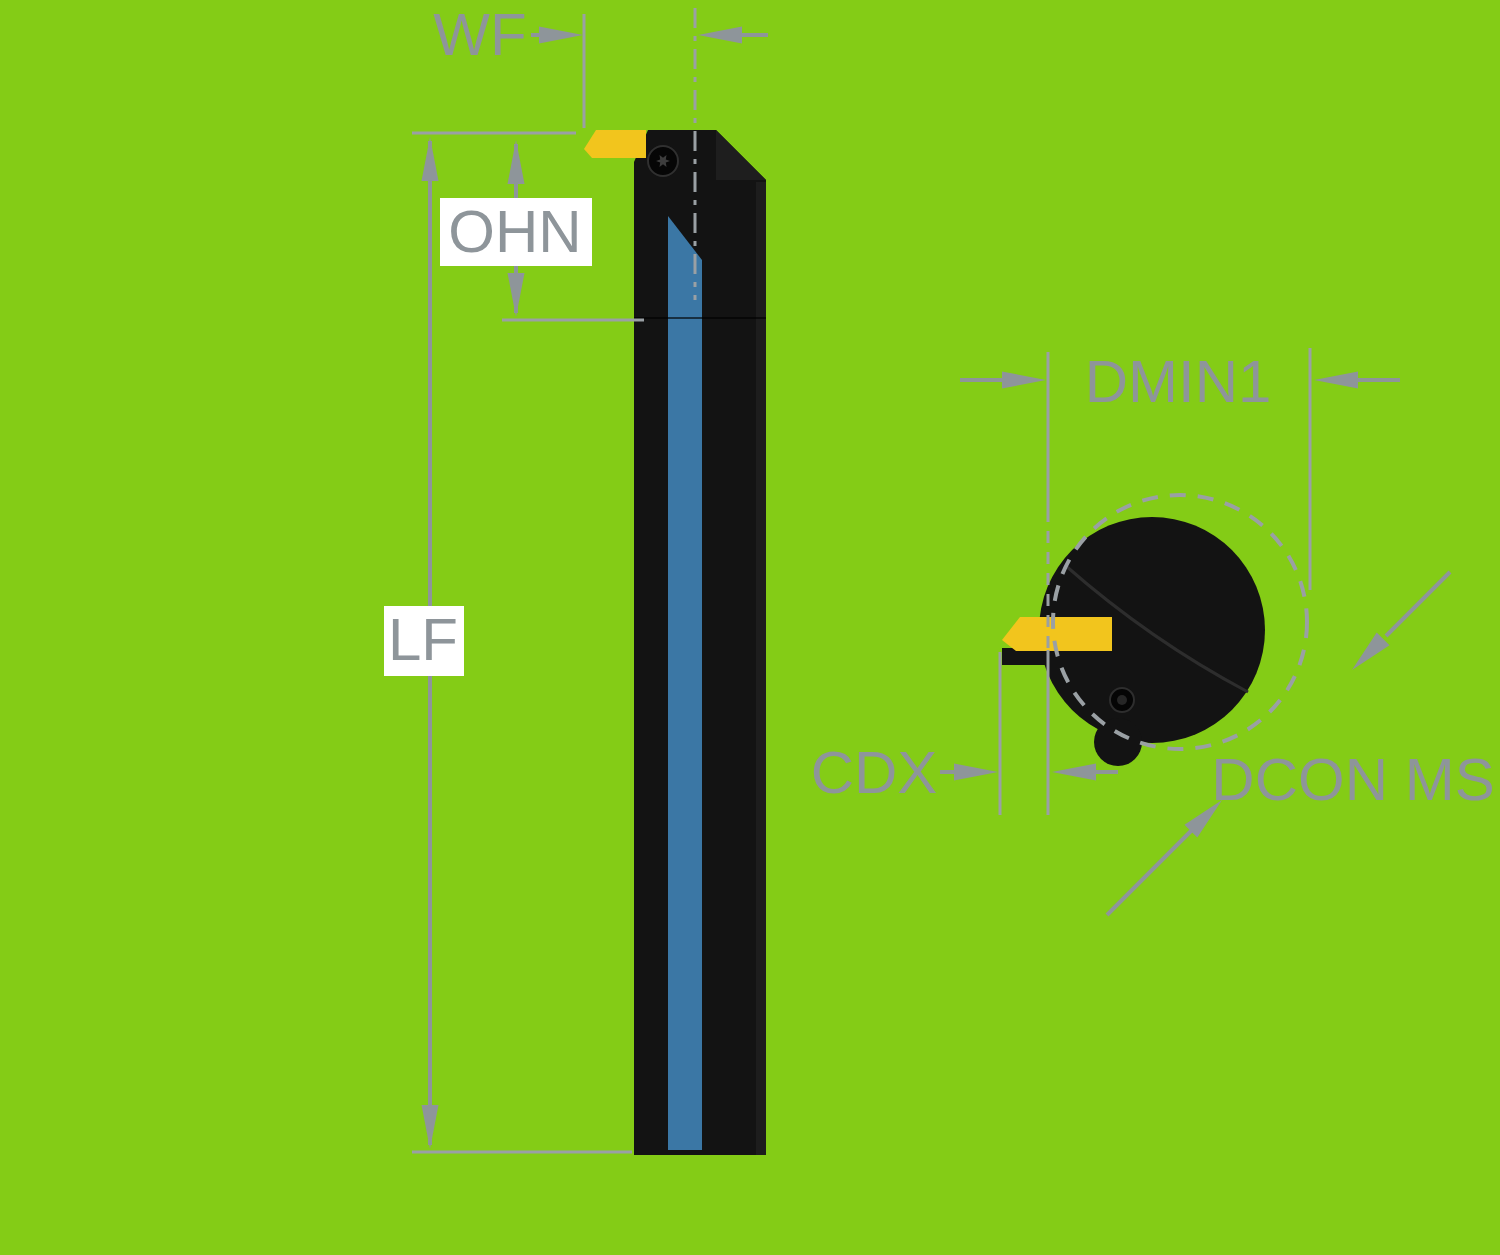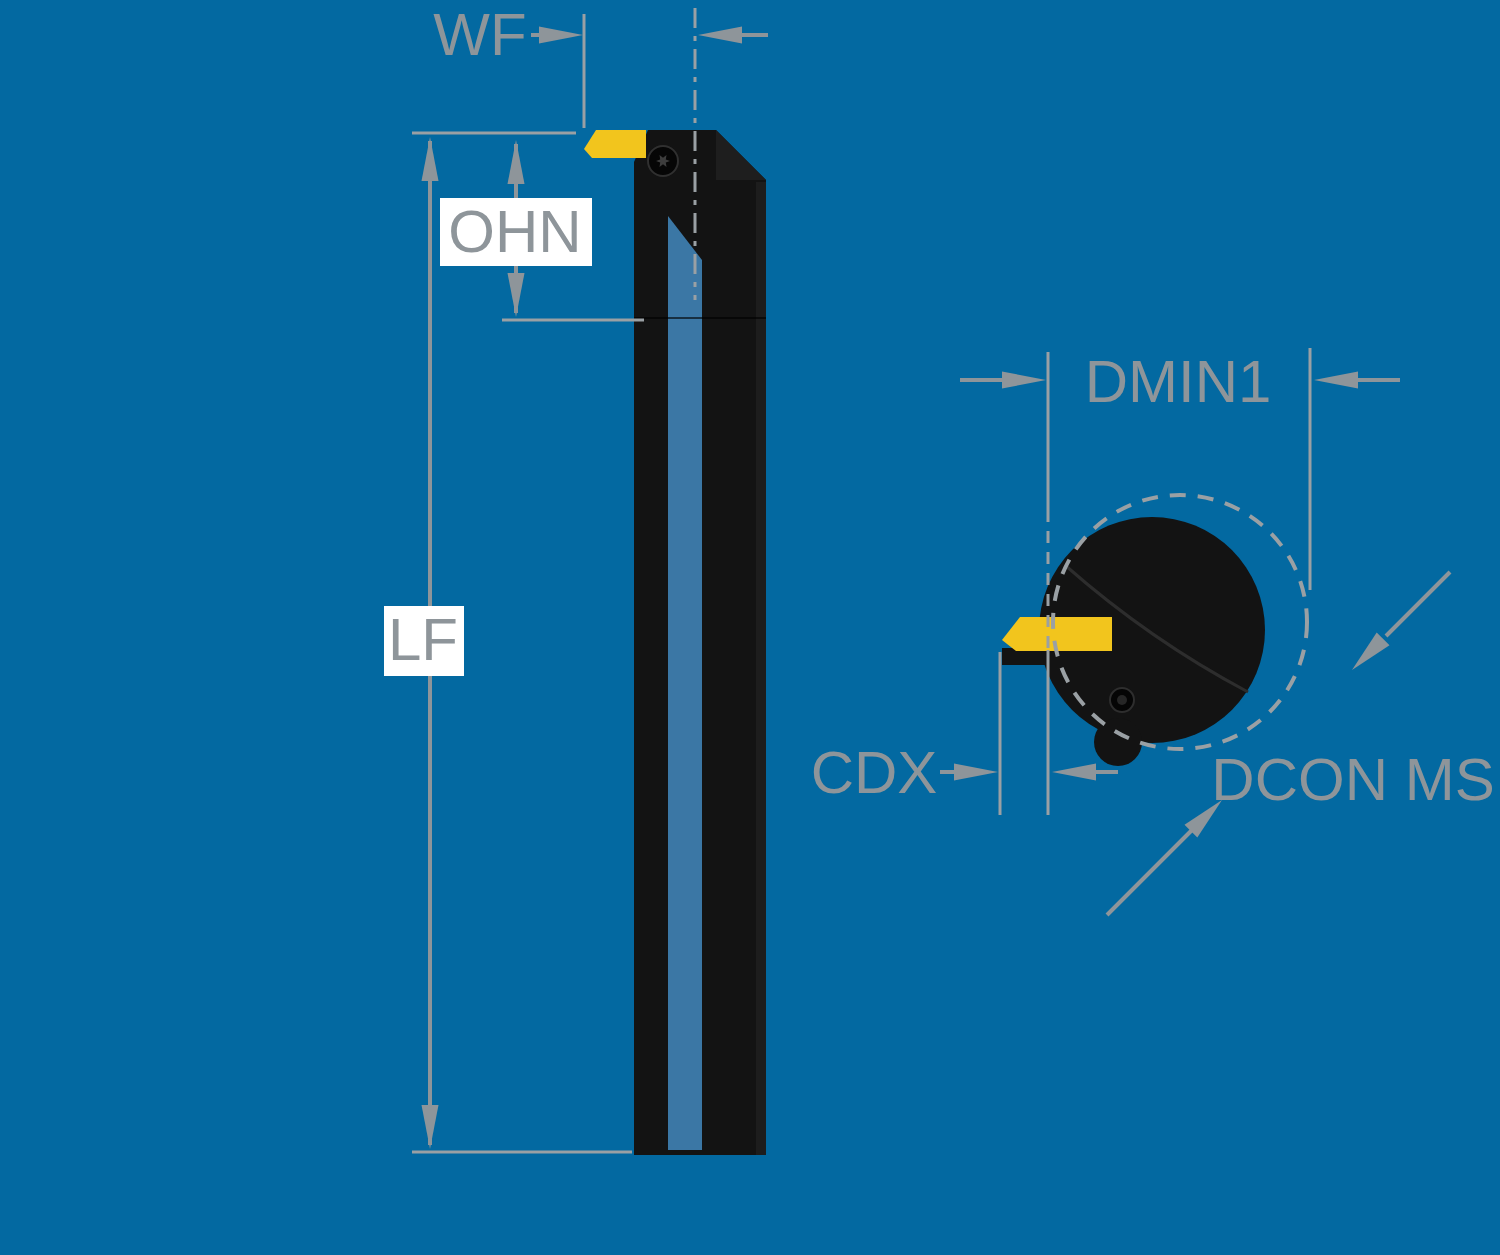--- a/index.html
+++ b/index.html
@@ -1,16 +1,16 @@
 <!DOCTYPE html>
 <html><head>
 <meta charset="utf-8">
 <style>
   html,body{margin:0;padding:0;background:#ffffff;}
-  .page{width:1500px;height:1255px;position:relative;background:#0369a1;overflow:hidden;}
+  .page{width:1500px;height:1255px;position:relative;background:#84cc16;overflow:hidden;}
   svg{display:block;}
   text.dim-label{
     font-family:"Liberation Sans", sans-serif;
     font-size:60px;
     fill:#8e959a;
     text-anchor:middle;
   }
   .dim-line{stroke:#8e959a;stroke-width:4;fill:none;}
   .ext-line{stroke:#9aa0a4;stroke-width:3;fill:none;}
   .arrow{fill:#8e959a;stroke:none;}

